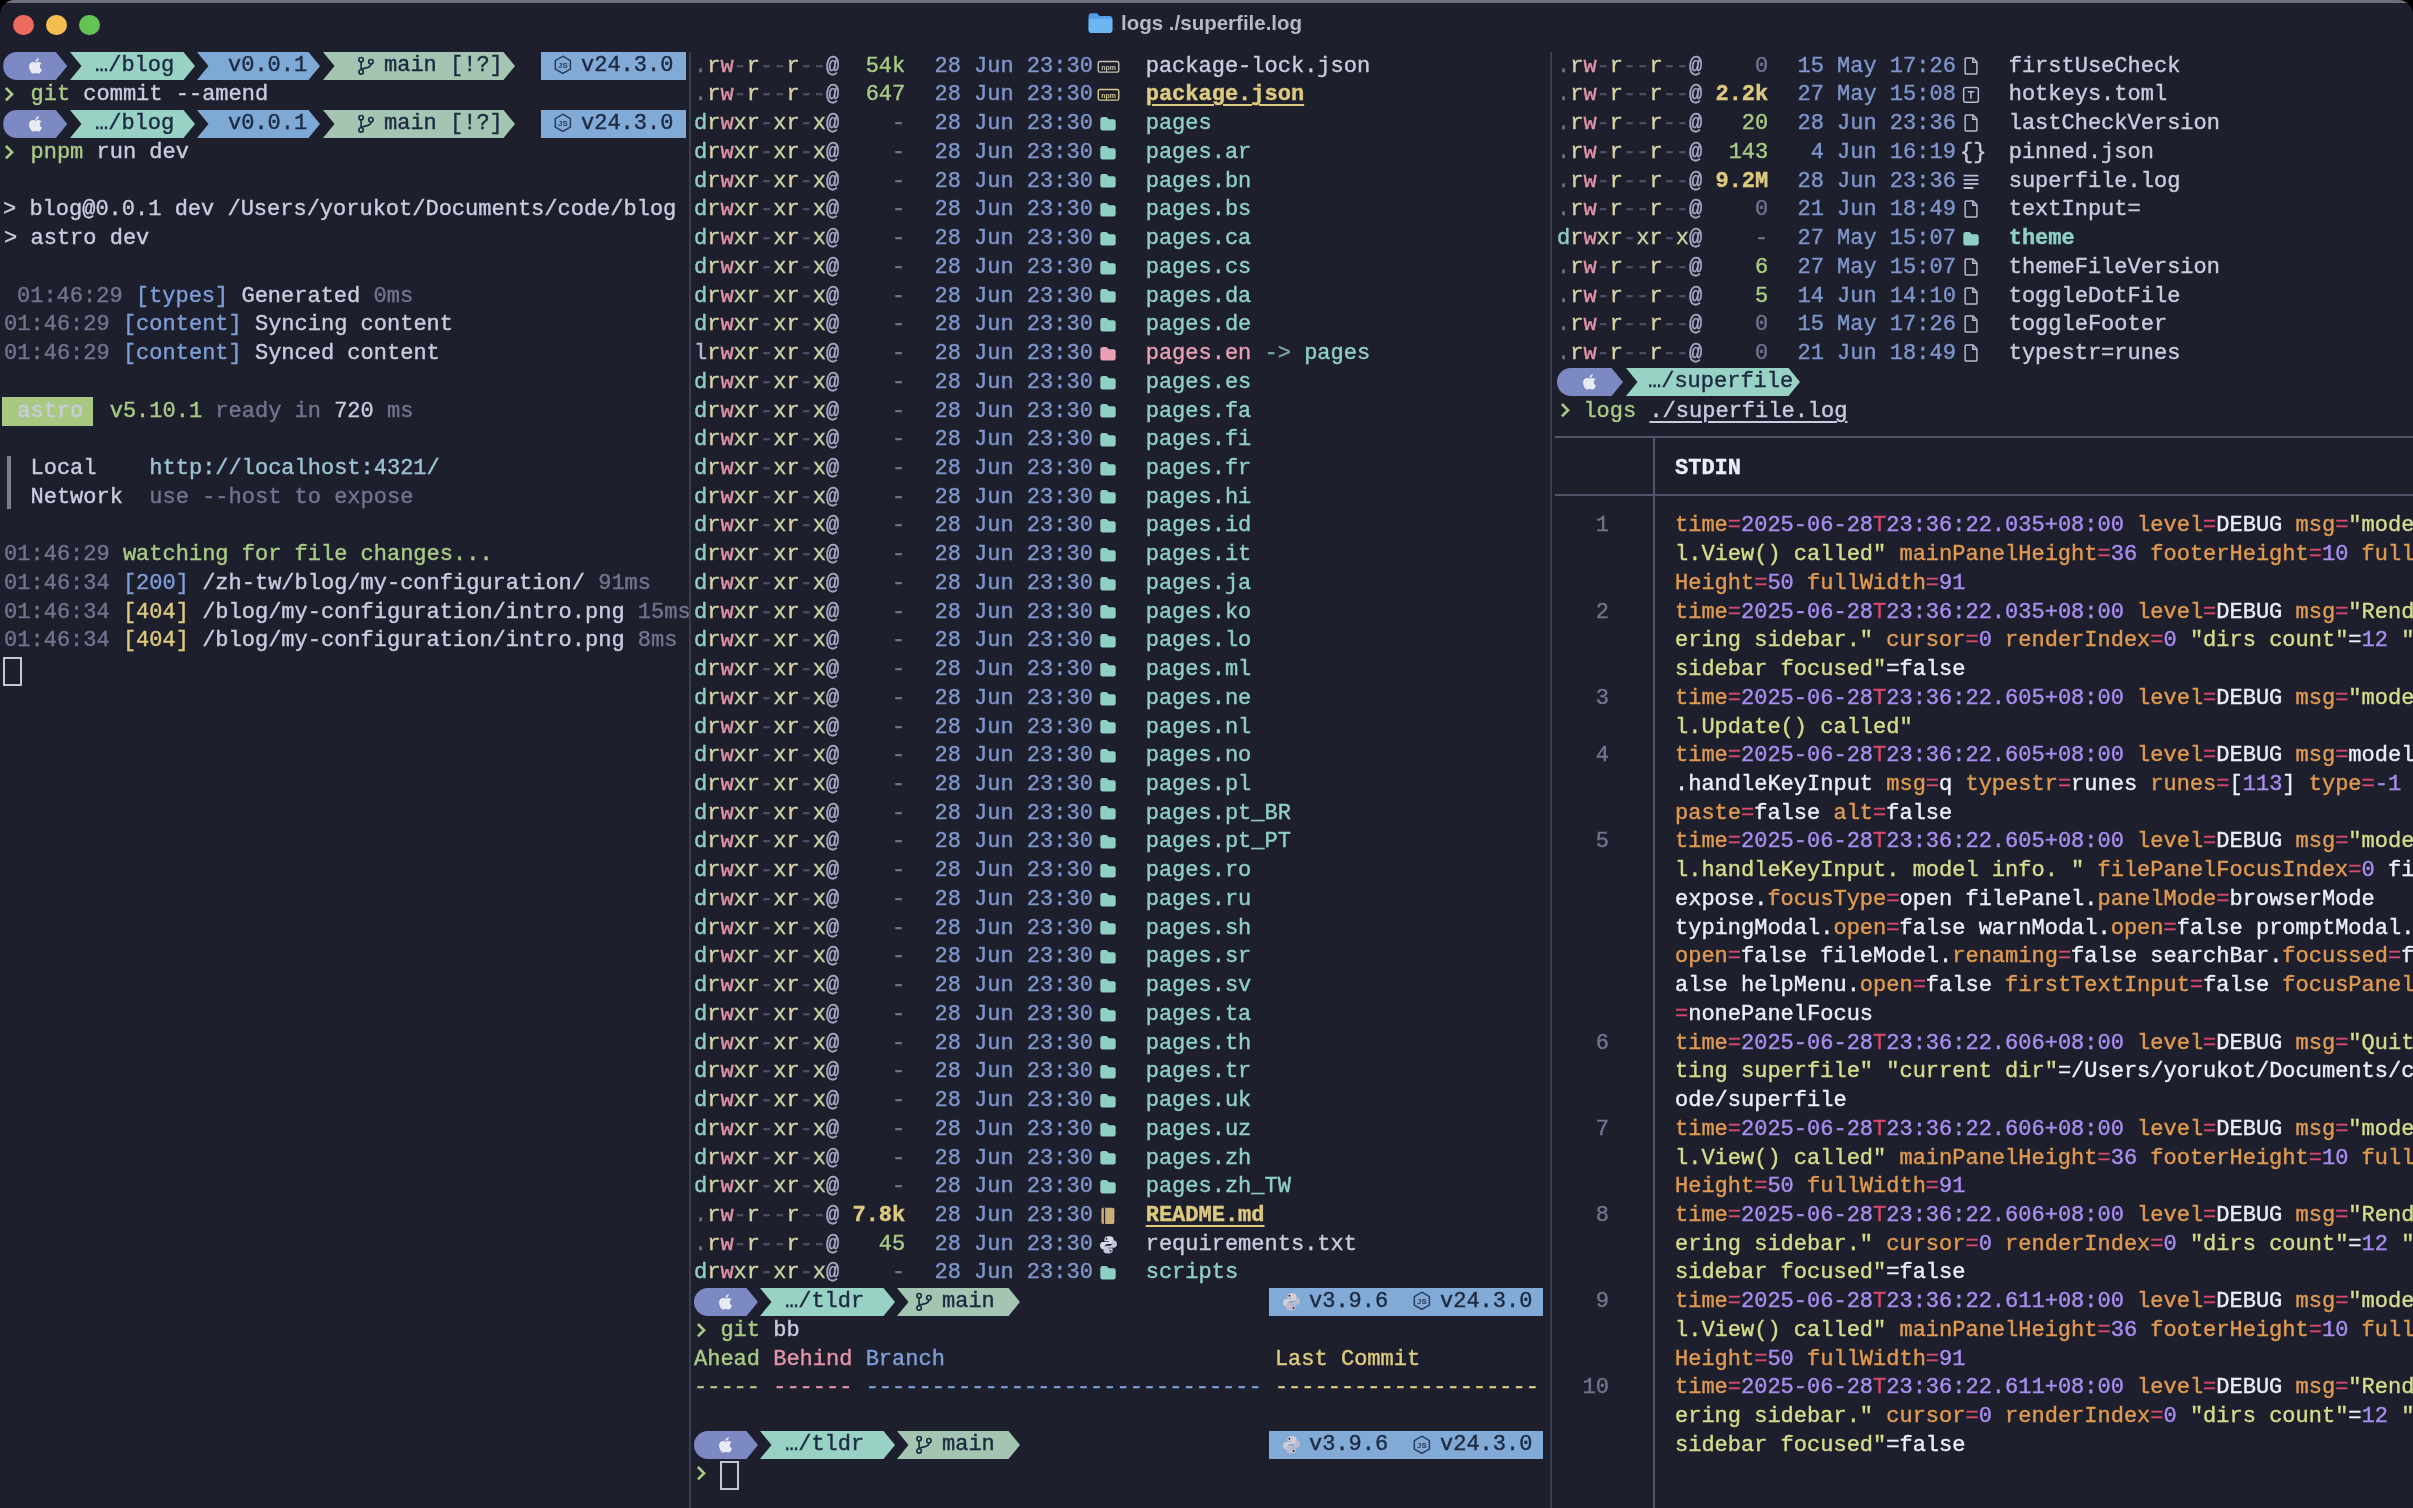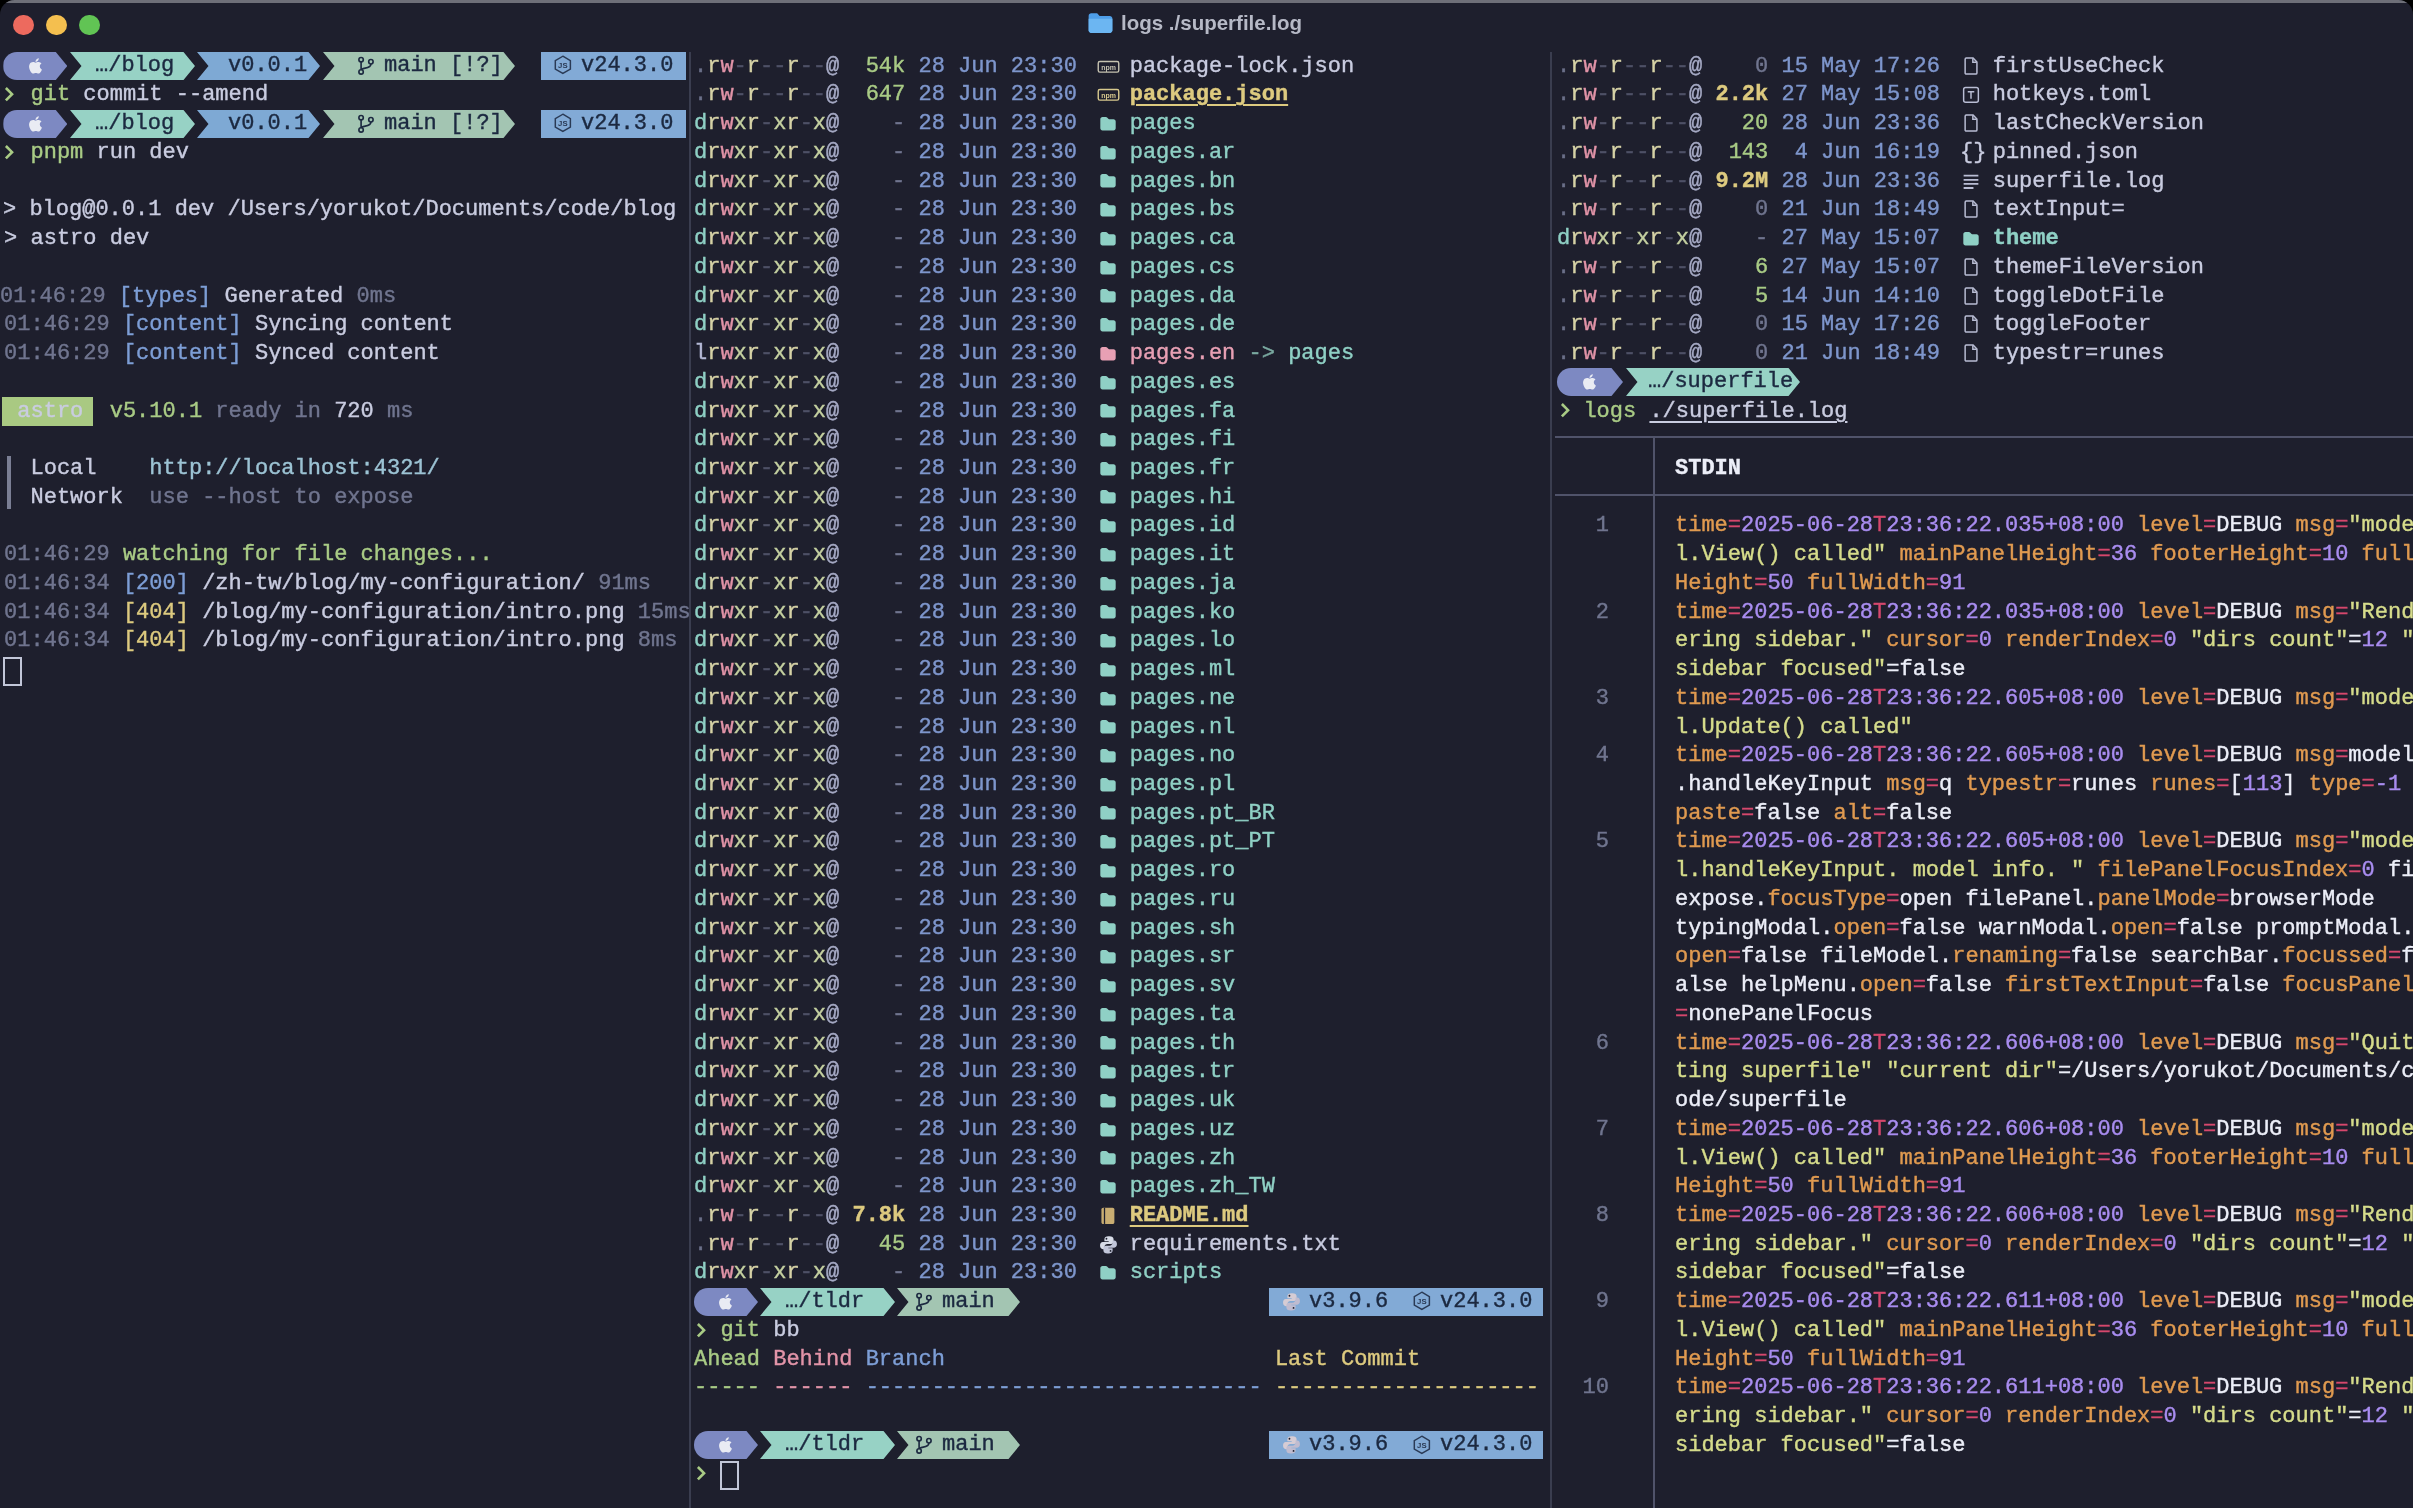--- a/index.html
+++ b/index.html
@@ -6,21 +6,21 @@
 #topline{position:absolute;left:0;top:0;width:100%;height:2.5px;background:#6e6f78;border-radius:14.8px 14.8px 0 0;}
 .tl{position:absolute;top:14.8px;width:20.5px;height:20.5px;border-radius:50%;}
 #title{position:absolute;top:8.2px;left:1121px;
  font:bold 20.5px/29.6px "Liberation Sans",sans-serif;color:#b6b9c6;}
 pre,.row{margin:0;font-family:"Liberation Mono",monospace;font-size:22px;line-height:29px;}
 .row{position:absolute;white-space:pre;color:#c9cce0;-webkit-text-stroke:0.4px currentColor;}
 .abs{position:absolute;}
 .fg{color:#c9cce0;}
 .gray{color:#70758f;}
 .blue{color:#7d9ed6;}
-.dt{color:#7e96cc;}
+.dt{color:#7e96cc;margin-left:16px;}
 .green{color:#a9cb85;}
 .lime{color:#d6dc8b;}
 .yellow{color:#ddca7f;}
 .orange{color:#e09a50;}
 .red{color:#d5476c;}
 .purple{color:#a98df0;}
 .teal{color:#8fd0c5;}
 .pink{color:#e8a0b4;}
 .white{color:#eceef8;}
 .pr{color:#d6d2a6;}
@@ -106,21 +106,21 @@
       <path d="M12 1.5 21.2 6.8 v10.4 L12 22.5 2.8 17.2 V6.8 Z" stroke="#2a3a55" stroke-width="1.8" fill="none"></path>
 <text x="12" y="15.5" font-family="Liberation Sans" font-size="9.5" font-weight="bold" fill="#2a3a55" text-anchor="middle">JS</text>
     </svg>
     <div class="segtext" style="left:581px;top:110px;">v24.3.0</div>
     <div class="row" style="left:4.1px;top:138px">  <span class="green">pnpm</span> run dev</div>
     <svg class="abs" style="left:3.3px;top:144px" width="11.5" height="16.4" viewBox="0 0 14 20">
       <path d="M3.5 2.5 11 10 3.5 17.5" stroke="#a9cb85" stroke-width="3.2" fill="none"></path>
     </svg>
     <div class="row" style="left:3px;top:195px">&gt; blog@0.0.1 dev /Users/yorukot/Documents/code/blog</div>
     <div class="row" style="left:4.1px;top:224px">&gt; astro dev</div>
-    <div class="row" style="left:0;top:282px"><span class="gray">01:46:29 </span><span class="blue">[types]</span> Generated <span class="gray">0ms</span></div>
+    <div class="row" style="left:17px;top:282px"><span class="gray">01:46:29 </span><span class="blue">[types]</span> Generated <span class="gray">0ms</span></div>
     <div class="row" style="left:4.1px;top:310px"><span class="gray">01:46:29 </span><span class="blue">[content]</span> Syncing content</div>
     <div class="row" style="left:4.1px;top:339px"><span class="gray">01:46:29 </span><span class="blue">[content]</span> Synced content</div>
     <div class="abs" style="left:1.6px;top:397px;width:91px;height:29px;background:#a9c982"></div>
     <div class="row" style="left:4.1px;top:397px"><span class="badgetxt"> astro </span> <span class="green">v5.10.1</span> <span class="gray">ready in</span> 720 <span class="gray">ms</span></div>
     <div class="abs" style="left:7.4px;top:456px;width:4.1px;height:53px;background:#7a7e94"></div>
     <div class="row" style="left:4.1px;top:454px">  Local    <span class="url">http://localhost:4321/</span></div>
     <div class="row" style="left:4.1px;top:483px">  Network  <span class="gray">use --host to expose</span></div>
     <div class="row" style="left:4.1px;top:540px"><span class="gray">01:46:29 </span><span class="green">watching for file changes...</span></div>
     <div class="row" style="left:4.1px;top:569px"><span class="gray">01:46:34 </span><span class="blue">[200]</span> /zh-tw/blog/my-configuration/ <span class="gray">91ms</span></div>
     <div class="row" style="left:4.1px;top:598px"><span class="gray">01:46:34 </span><span class="yellow">[404]</span> /blog/my-configuration/intro.png <span class="gray">15ms</span></div>

